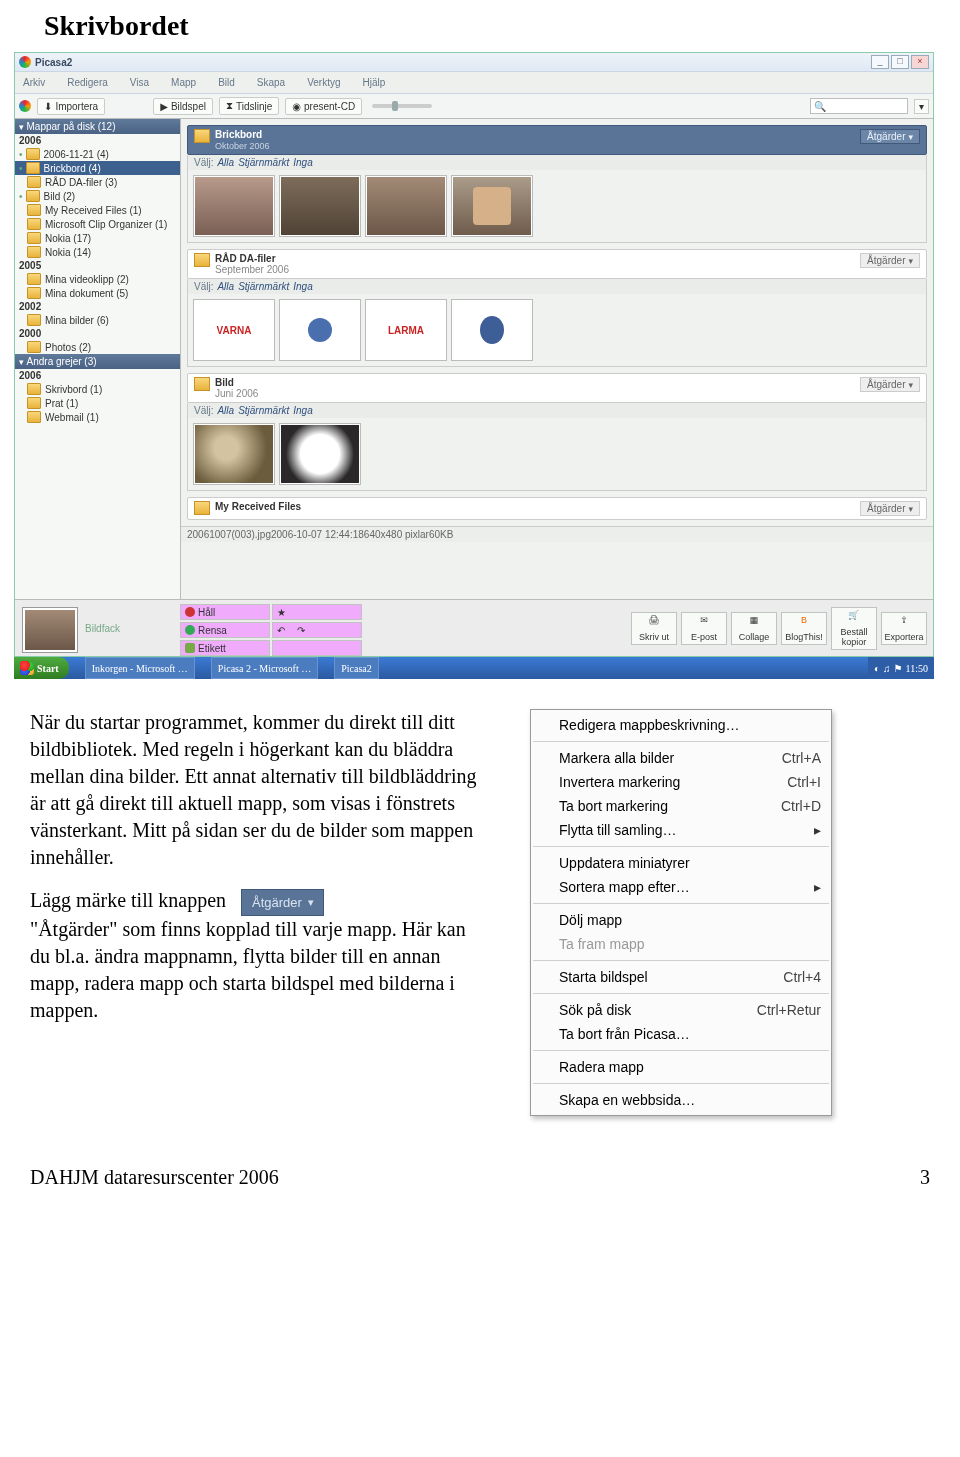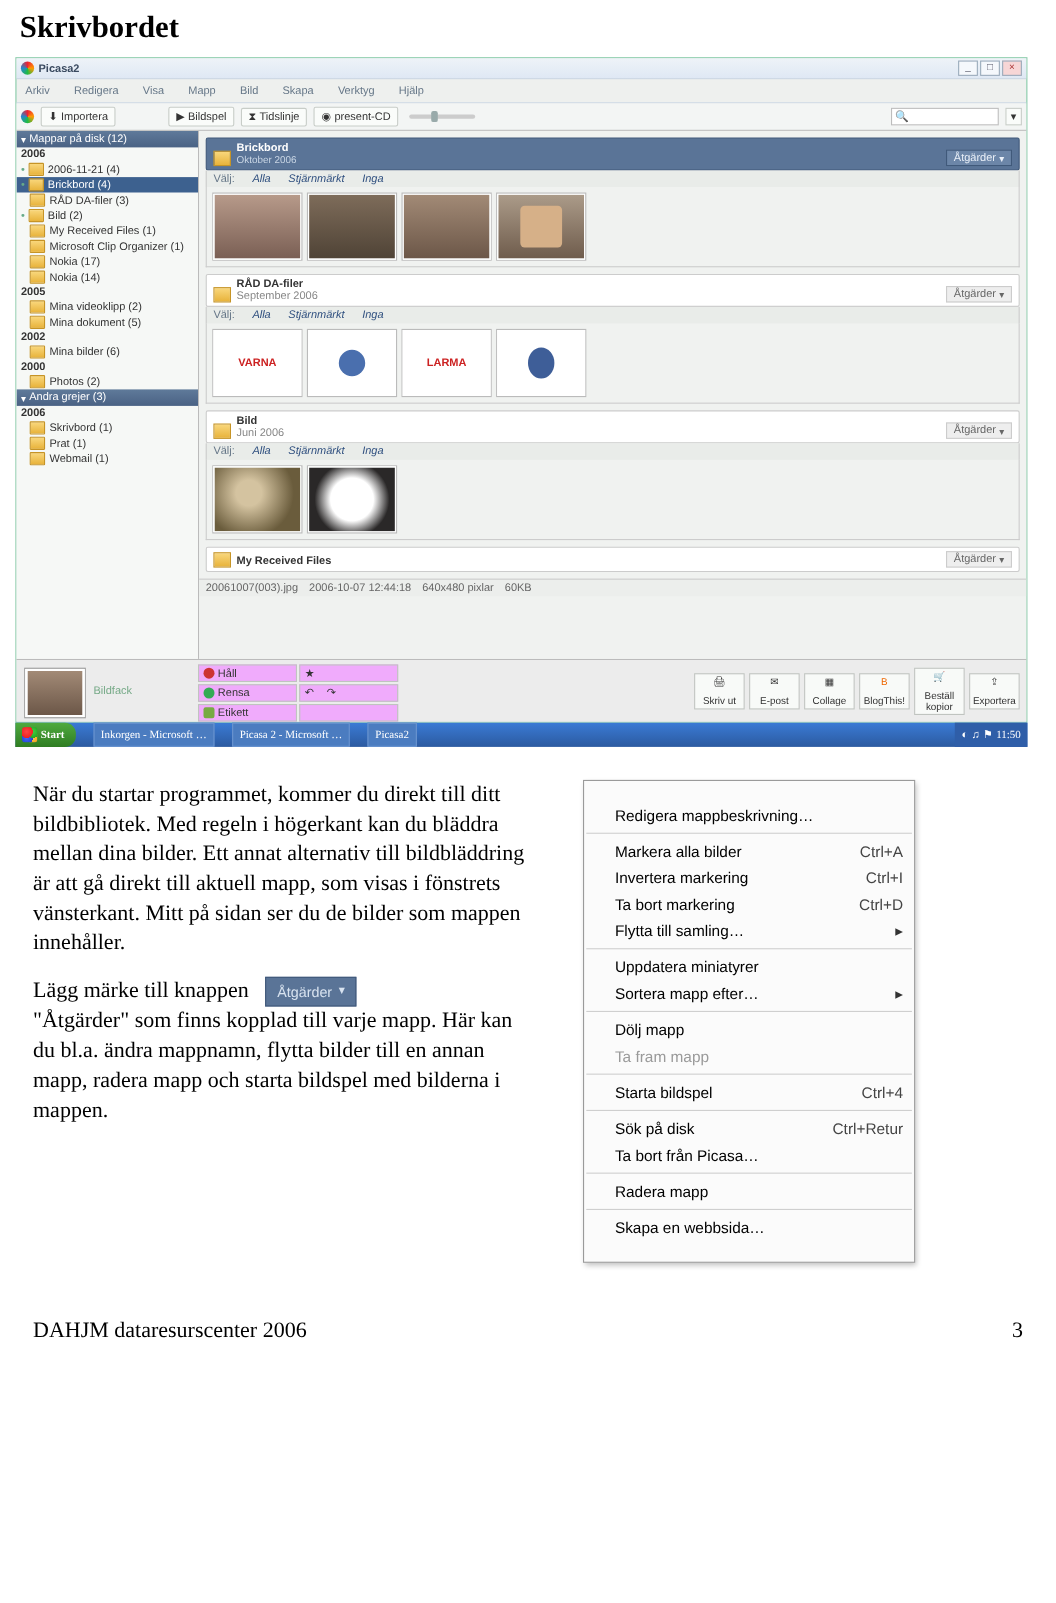--- a/index.html
+++ b/index.html
@@ -1,17 +1,17 @@
 <!DOCTYPE html>
 <html><head>
 <meta charset="utf-8">
 <style>
   body { margin: 0; font-family: "Times New Roman", serif; font-size: 20px; background: #fff; color: #000; }
   .page { width: 960px; margin: 0 auto; padding: 10px 0 20px; }
-  h1 { font-size: 28px; font-weight: bold; margin: 0 0 10px 18px; }
+  h1 { font-size: 28px; font-weight: bold; margin: 0 0 10px 44px; }
   .screenshot { margin: 0 0 30px 14px; width: 920px; }
 
   
   .picasa-window { border: 1px solid #8ca; background: #eef0ee; font-family: Tahoma, Arial, sans-serif; font-size: 10px; color: #333; }
   .titlebar { display: flex; align-items: center; background: linear-gradient(#eef3f8,#dfe8f4); border-bottom: 1px solid #cbd6e4; height: 18px; padding: 0 4px; }
   .titlebar .app-icon { width: 12px; height: 12px; background: conic-gradient(#e23,#f90,#2b4,#28c,#e23); border-radius: 50%; margin-right: 4px; }
   .titlebar .title { font-weight: bold; color: #3a4a60; }
   .titlebar .winbtns { margin-left: auto; display: flex; gap: 2px; }
   .winbtn { width: 16px; height: 12px; border: 1px solid #9ab; background: #f5f8fc; text-align: center; font-size: 9px; line-height: 10px; color: #556; }
   .winbtn.close { background: #f7d6d6; color: #a33; }
@@ -35,41 +35,41 @@
   .side-head::before { content:"▾"; font-size:9px; margin-right:3px; }
   .year { font-weight: bold; padding: 1px 4px; color: #333; }
   .folder-item { display: flex; align-items: center; padding: 1px 4px 1px 12px; }
   .folder-item .fi { width: 12px; height: 10px; background: linear-gradient(#f9d77c,#e8b33b); border: 1px solid #c69426; border-radius: 1px; margin-right: 4px; }
   .folder-item.selected { background: #3d618f; color: #fff; }
   .folder-item.selected .fi { filter: none; }
   .folder-dot::before { content:"•"; color:#6a8; margin-right:3px; margin-left:-8px; }
 
   .content { flex: 1; background: #f0f2f0; overflow: hidden; }
   .album-block { margin: 6px; }
-  .album-header { background: #5a7497; color: #fff; border: 1px solid #40597a; border-radius: 2px; display: flex; align-items: flex-end; padding: 3px 6px; }
+  .album-header { background: #5a7497; color: #fff; border: 1px solid #40597a; border-radius: 2px; display: flex; align-items: flex-start; padding: 3px 6px; }
   .album-header .fi { width: 14px; height: 12px; background: linear-gradient(#f9d77c,#e8b33b); border: 1px solid #c69426; margin-right: 5px; }
   .album-header .atitle { font-weight: bold; }
   .album-header .asub { color: #c8d5e4; font-size: 9px; }
   .album-header .actions-btn { margin-left: auto; padding: 1px 6px; background: #6c86a8; border: 1px solid #40597a; color: #eaf0f8; display:flex; align-items:center; gap:3px;}
   .album-header .actions-btn::after{content:"▾"; font-size:9px;}
-  .select-row { display: flex; gap: 16px; padding: 2px 6px; background: #e9ece9; color: #678; border-left: 1px solid #ccc; border-right: 1px solid #ccc; }
+  .select-row { display: flex; gap: 4px; padding: 2px 6px; background: #e9ece9; color: #678; border-left: 1px solid #ccc; border-right: 1px solid #ccc; }
   .select-row .lnk { color: #2f4f7f; font-style: italic; }
   .thumbs { display: flex; gap: 6px; padding: 6px; border: 1px solid #ccc; border-top: none; flex-wrap: wrap; }
   .thumb { width: 78px; height: 58px; background: #778; border: 1px solid #fff; box-shadow: 0 0 0 1px #bbb; }
   .thumb.a { background: linear-gradient(#b79a8a,#7a5f54); }
   .thumb.b { background: linear-gradient(#7e6c5a,#4f4336); }
   .thumb.c { background: linear-gradient(#a28a76,#6c5748); }
   .thumb.d { background: linear-gradient(#ab9b89,#6f5c4c); position:relative; }
   .thumb.d::after { content:""; position:absolute; inset:10px 20px; background:#d6b088; border-radius:4px;}
   .thumb.w { background: #fff; border-color:#fff; display:flex; align-items:center; justify-content:center; }
   .thumb.w.red { color:#c22; font-weight:bold; font-size:10px; }
   .thumb.cat1 { background: radial-gradient(circle at 40% 40%, #d4c3a0 20%, #6a5c3c 70%); }
   .thumb.cat2 { background: radial-gradient(circle at 50% 50%, #fff 40%, #2a2828 70%); }
 
-  .status-bar { background: #eceeec; border-top: 1px solid #ccc; padding: 2px 6px; color:#666; display:flex; gap:10px;}
+  .status-bar { background: #eceeec; border-top: 1px solid #ccc; padding: 2px 6px; color:#666; display:flex; }
 
   .bottom-panel { display: flex; border-top: 1px solid #bbb; background: #ececec; height: 56px; }
   .bottom-panel .tray-thumb { width: 50px; height: 40px; margin: 8px; background: linear-gradient(#a28a76,#6c5748); border: 2px solid #fff; box-shadow: 0 0 0 1px #999; }
   .bottom-panel .tray-label { align-self: center; color:#7a8; font-size:10px;}
   .bottom-actions { margin-left: 60px; display: grid; grid-template-columns: repeat(2,90px); grid-auto-rows: 16px; gap: 2px; padding: 4px 0; }
   .bottom-actions .ba { border: 1px solid #c0c4c0; background: #f0abfc; display:flex; align-items:center; gap:3px; padding:0 4px;}
   .bottom-actions .ba .bi{width:10px;height:10px;border-radius:2px;background:#9ab;}
   .export-bar { margin-left: auto; display:flex; gap:4px; align-items:center; padding: 8px 6px;}
   .export-bar .eb { width: 44px; border: 1px solid #c0c4c0; background: #f8faf8; text-align:center; padding: 2px 0; font-size:9px; display:flex; flex-direction:column; align-items:center;}
   .export-bar .eb .ei { width:16px; height:16px; margin-bottom:1px;}
@@ -80,21 +80,21 @@
   .taskbar .task { background:#4b7cc0; border:1px solid #6a94d0; margin-left:16px; padding:1px 6px; display:flex; align-items:center; gap:3px;}
   .taskbar .sys { margin-left:auto; background:#2f5ea8; padding: 2px 6px; display:flex; align-items:center; gap:3px;}
 
   
   .below { display: flex; gap: 40px; margin: 0 40px 50px 30px; }
   .below .text { flex: 0 0 460px; }
   .below .text p { margin: 0 0 16px; line-height: 1.35; }
   .atgarder-pill { display:inline-flex; align-items:center; gap:6px; background:#5a7497; color:#d8e3f0; padding: 4px 10px; border:1px solid #40597a; font-family: Tahoma, sans-serif; font-size: 13px; vertical-align: middle; margin-left: 10px;}
   .atgarder-pill::after { content:"▾"; font-size:11px; }
 
-  .context-menu { width: 300px; border: 1px solid #9a9a9a; background: #fbfbfb; font-family: Tahoma, Arial, sans-serif; font-size: 14px; box-shadow: 2px 3px 5px rgba(0,0,0,.25); padding: 19px 0;}
+  .context-menu { width: 300px; border: 1px solid #9a9a9a; background: #fbfbfb; font-family: Tahoma, Arial, sans-serif; font-size: 14px; box-shadow: 2px 3px 5px rgba(0,0,0,.25); padding: 3px 0;}
   .context-menu .cm-item { display: flex; align-items: center; padding: 4px 10px 4px 28px; }
   .context-menu .cm-item.w-shortcut { justify-content: space-between; }
   .context-menu .cm-item .sc { color: #444; }
   .context-menu .cm-item.sub::after { content:"▸"; margin-left:auto; color:#333; }
   .context-menu .cm-sep { height: 1px; background: #cfcfcf; margin: 4px 2px; }
   .context-menu .cm-item.disabled { color: #9a9a9a; }
 
   .footer { display: flex; justify-content: space-between; margin: 0 30px; color:#000;}
 </style>
 </head>

